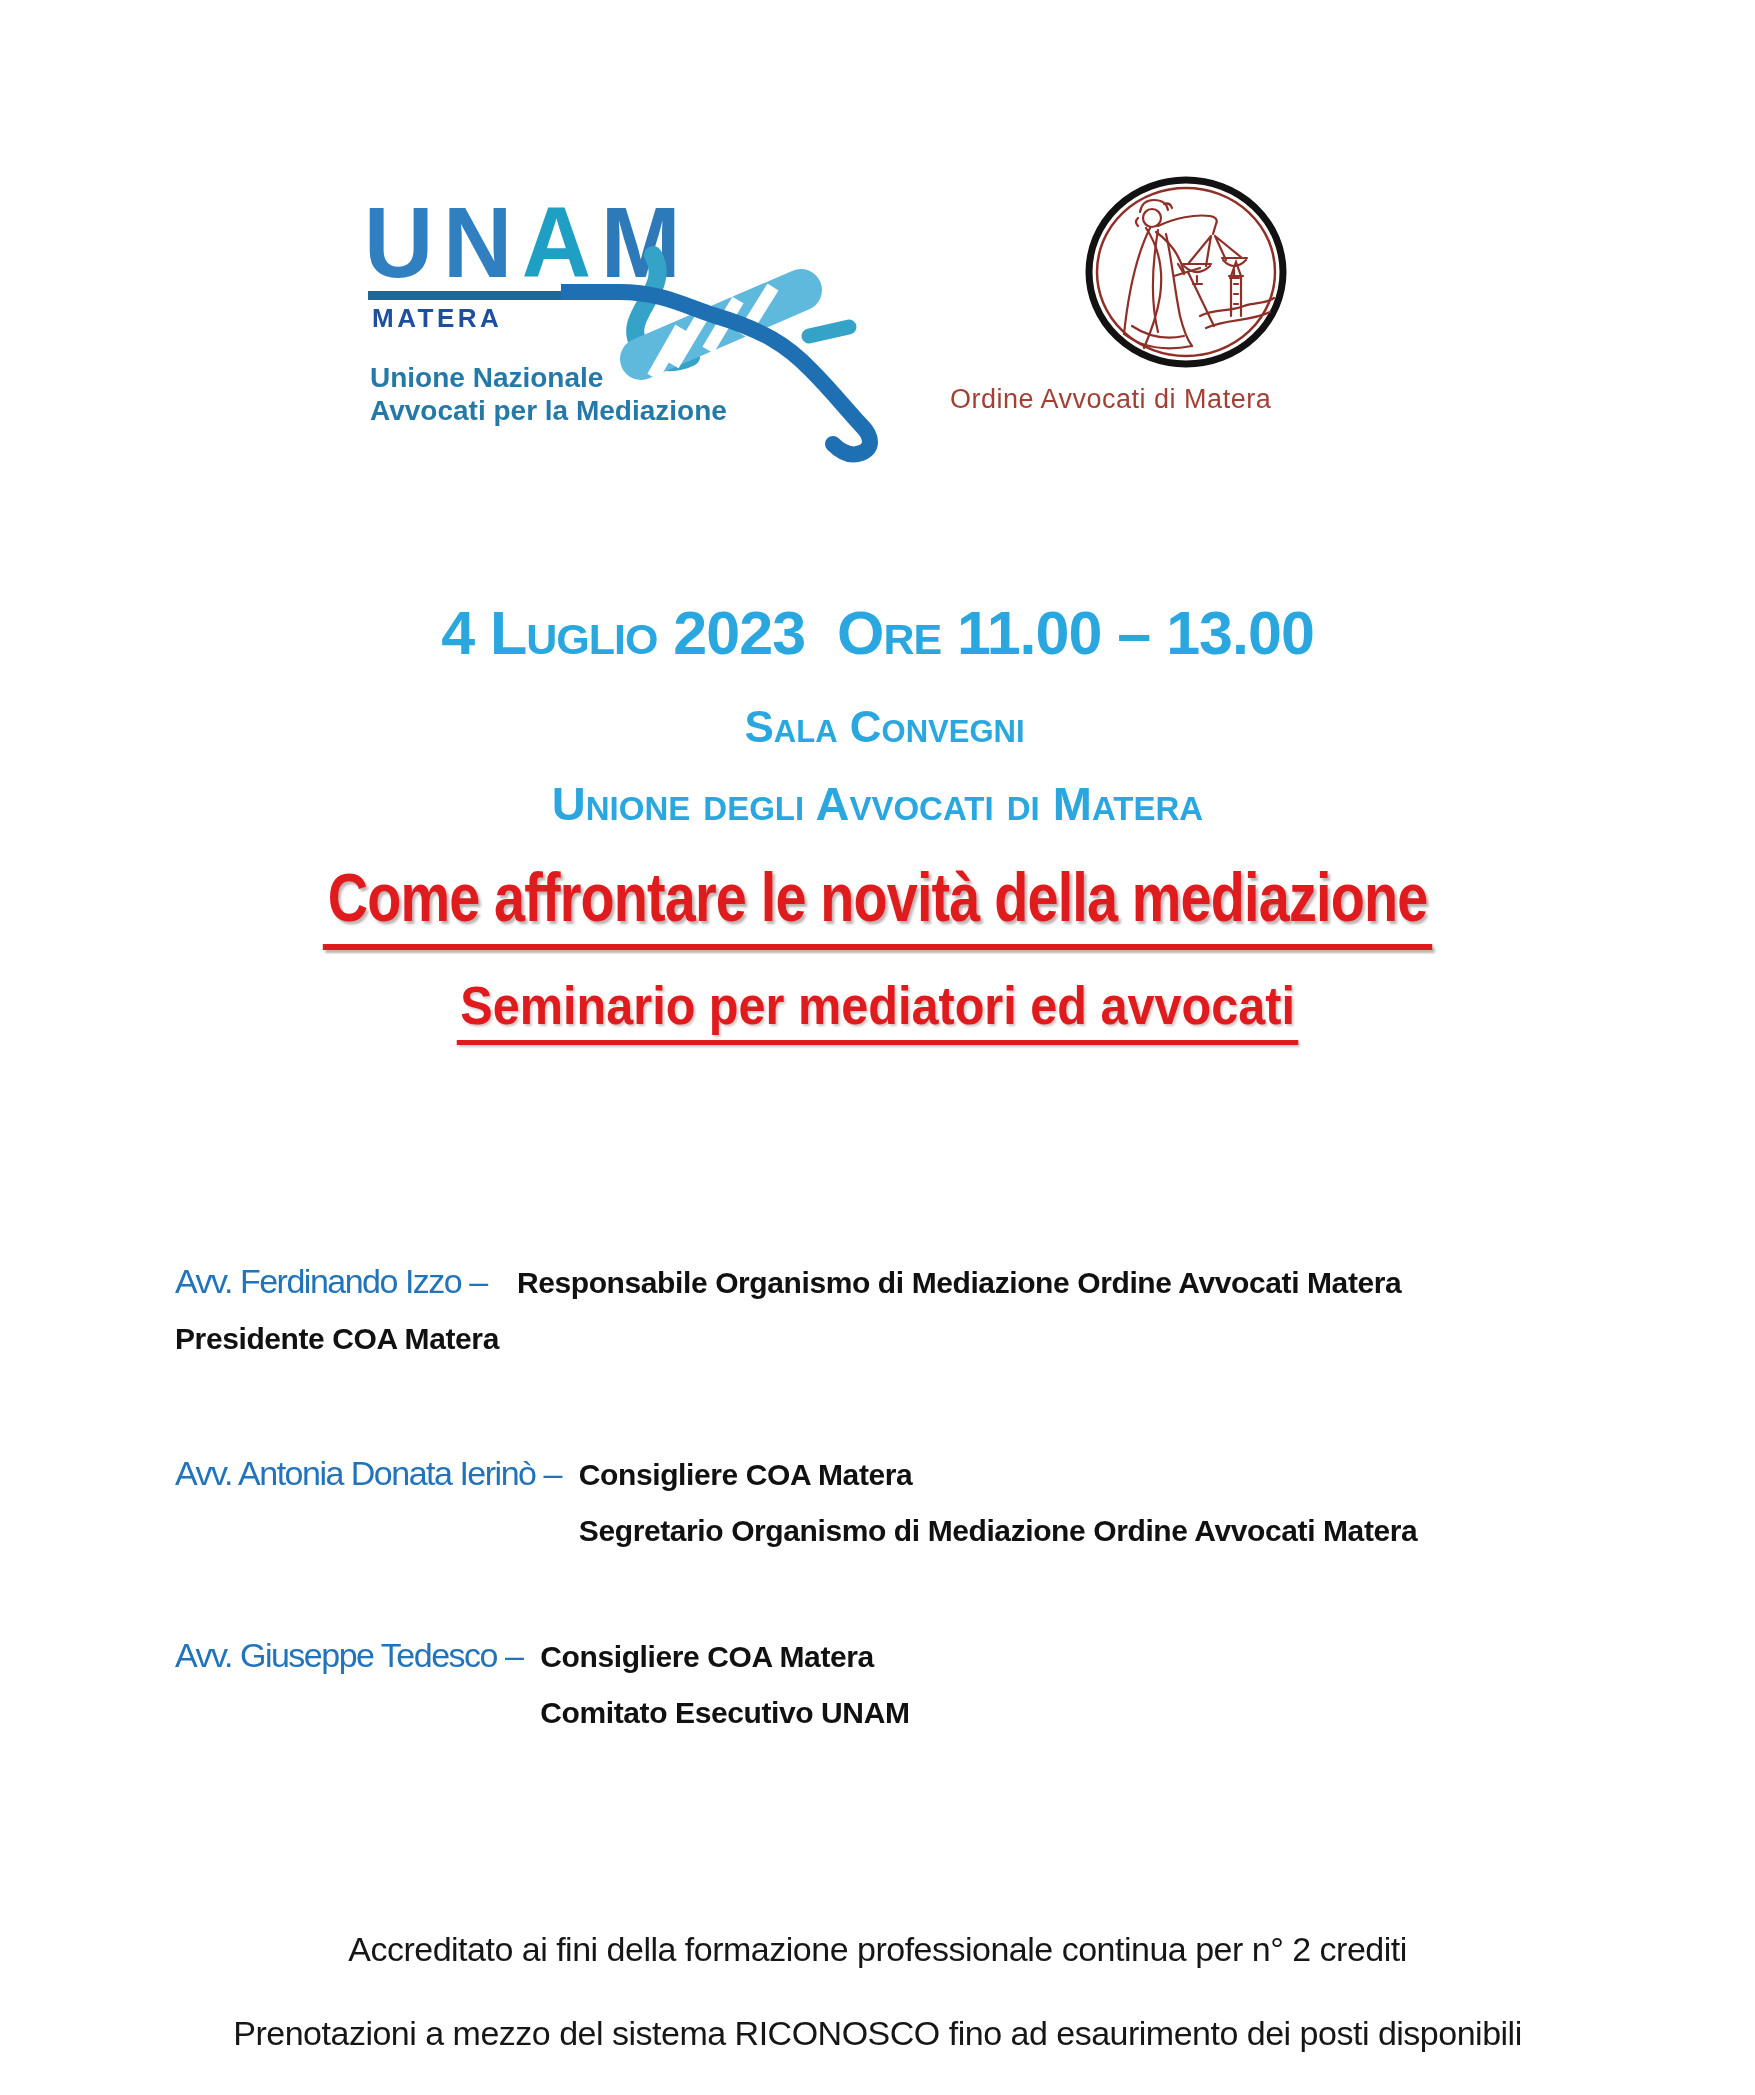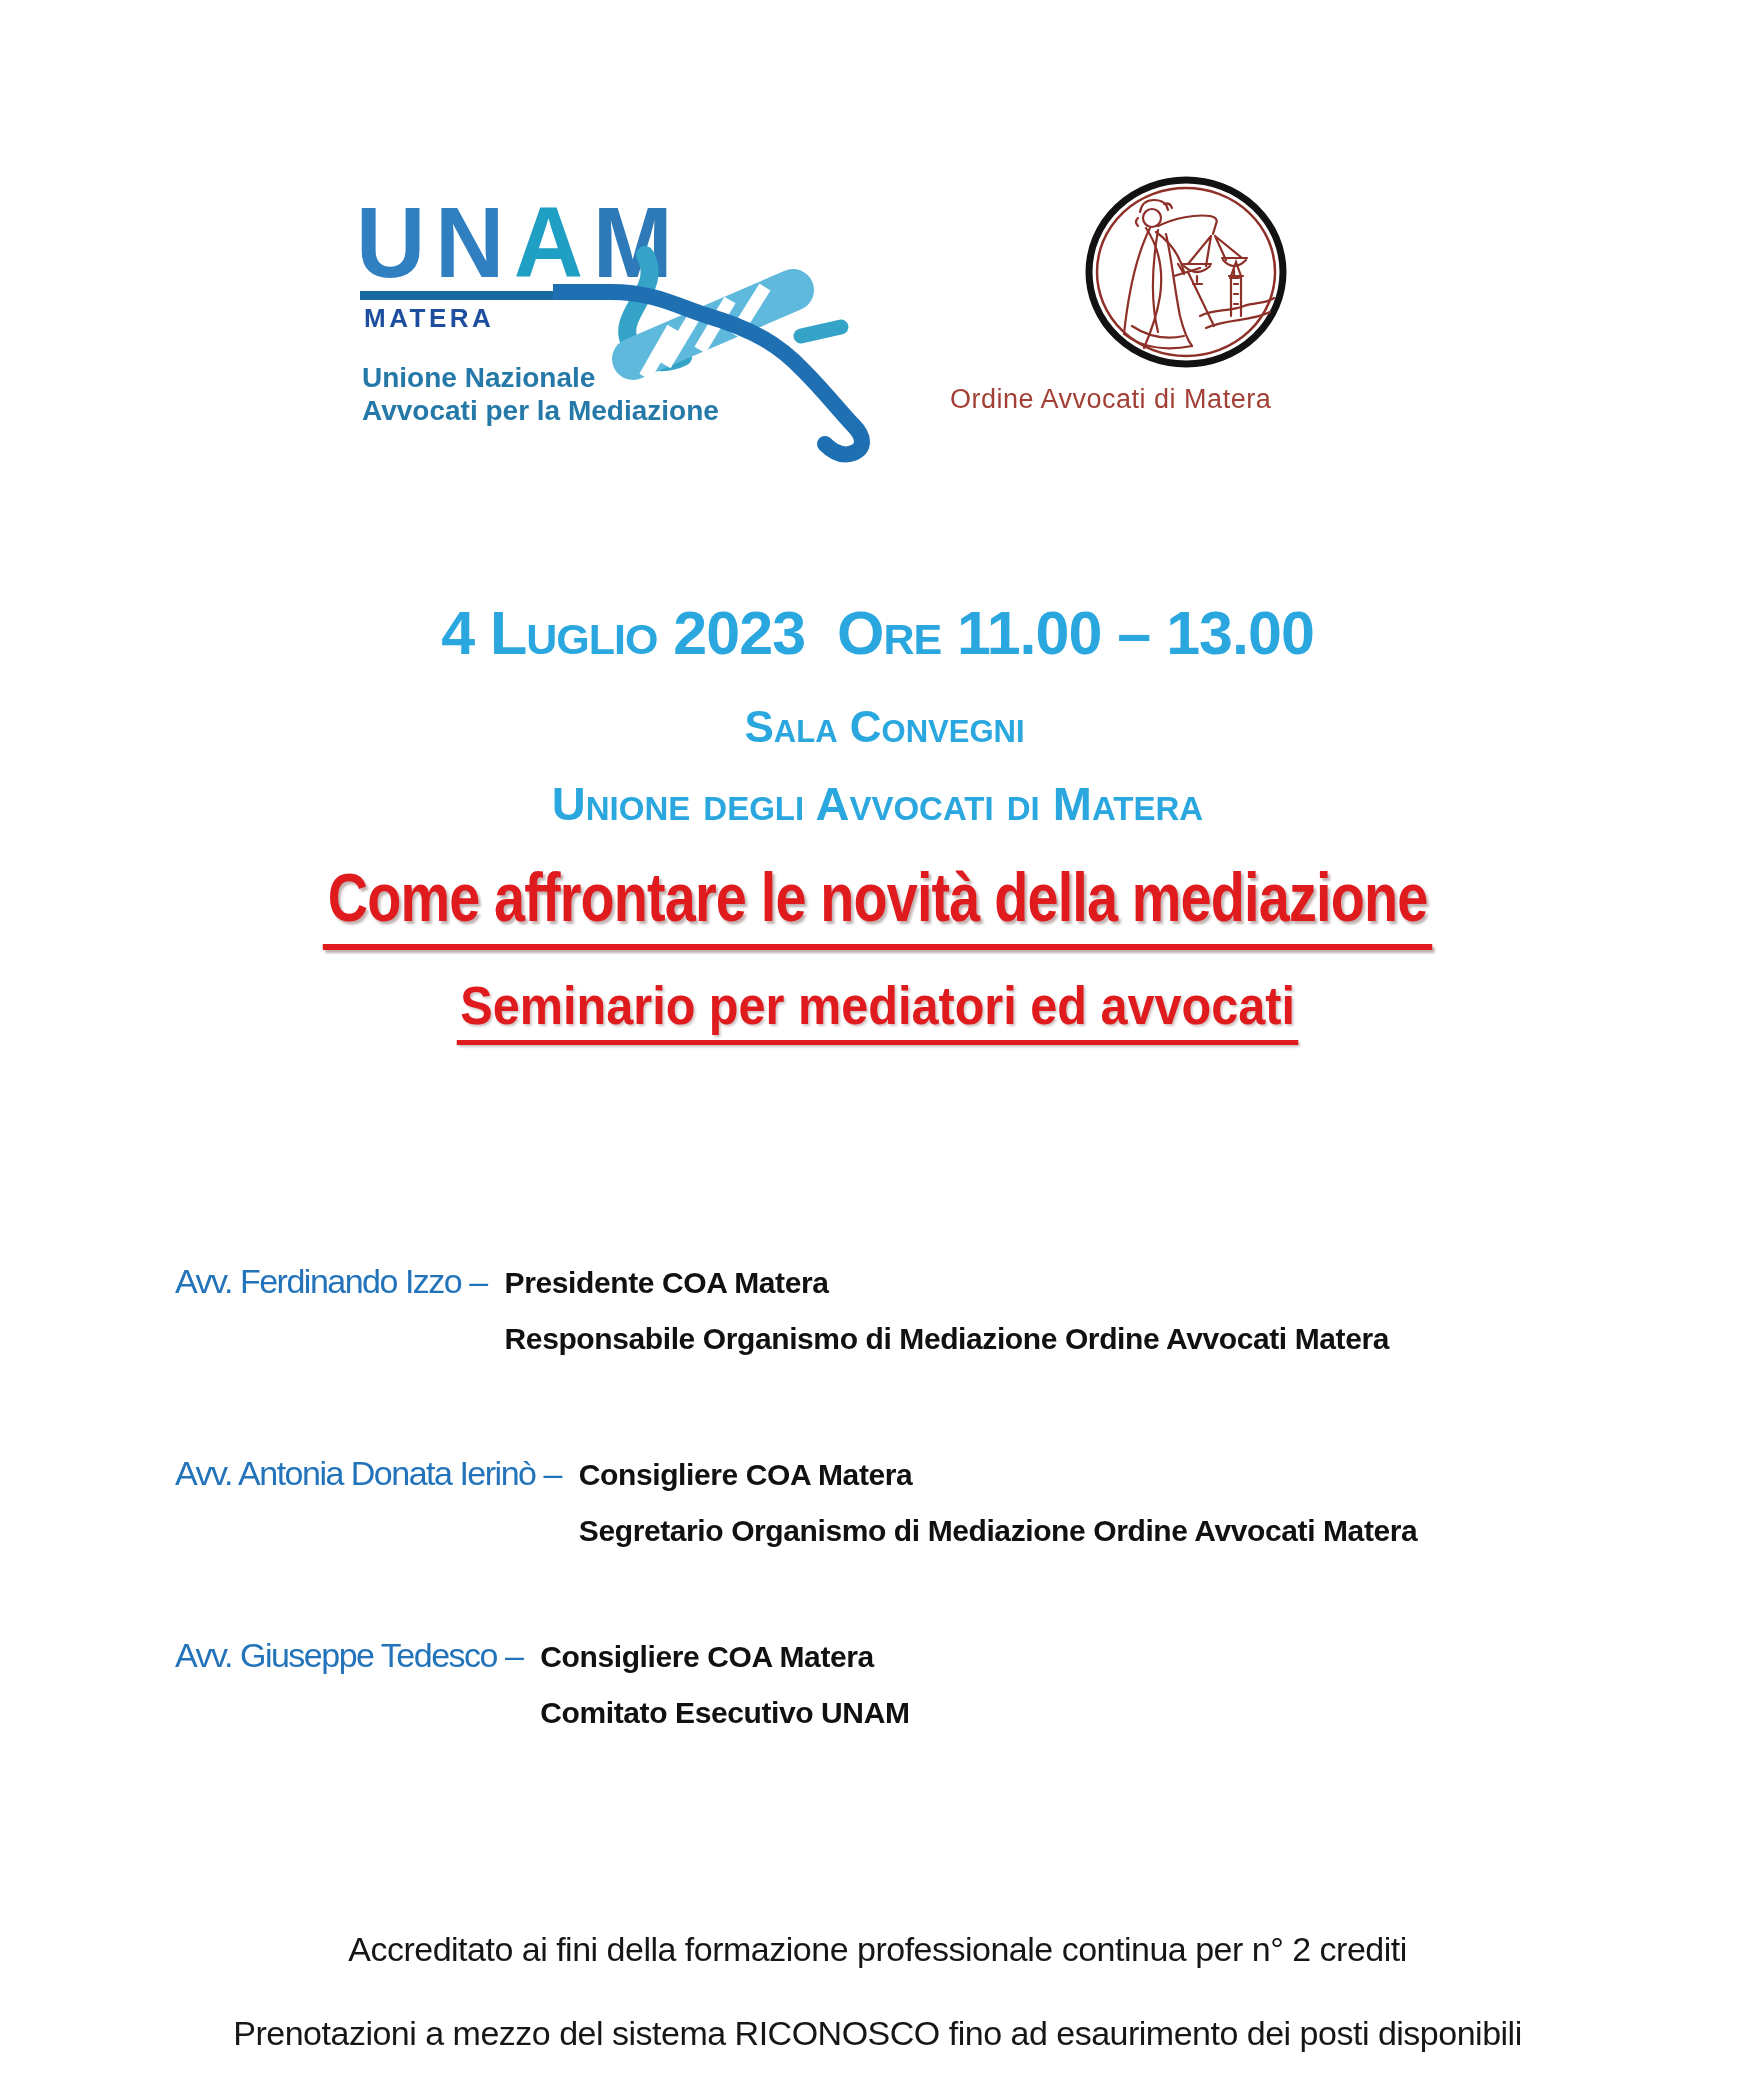--- a/index.html
+++ b/index.html
@@ -1,21 +1,21 @@
 <!DOCTYPE html>
 <html style="--accent-cyan: #2BA7DF; --name-blue: #2273B9; --title-red: #E01B1E; --caption-red: #A24036; --emblem-line-red: #8E3028; --unam-un-blue: #2F7FC1; --unam-a-teal: #1F9FC4; --unam-m-blue: #2E79B7; --matera-navy: #1D4F9E; --tagline-teal: #2579A9; --bar-blue: #1A6AA2; --helix-light: #5FB9DD; --helix-mid: #35A3C8; --helix-dark: #1F6FB3; --ink: #161616;"><head>
 <meta charset="utf-8">
 <style>
   html,body{margin:0;padding:0;background:#fff;}
   .page{
     position:relative;width:1755px;height:2095px;background:#fff;overflow:hidden;
     font-family:"Liberation Sans", sans-serif;color:#161616;
   }
   
-  .unam-logo{position:absolute;left:8px;top:0;width:900px;height:520px;}
+  .unam-logo{position:absolute;left:16px;top:0;width:900px;height:520px;}
   .unam-word{position:absolute;left:348px;top:192px;font-size:100px;font-weight:700;
     letter-spacing:10px;line-height:100px;transform:scaleX(.96);transform-origin:left top;white-space:nowrap;}
   .unam-letter:nth-of-type(1){color:var(--unam-un-blue);}
   .unam-letter:nth-of-type(2){color:var(--unam-un-blue);}
   .unam-letter:nth-of-type(3){color:var(--unam-a-teal);}
   .unam-letter:nth-of-type(4){color:var(--unam-m-blue);}
   .unam-bar{position:absolute;left:352px;top:291px;width:262px;height:9px;background:var(--bar-blue);}
   .unam-city{position:absolute;left:356px;top:303px;font-size:26px;font-weight:700;
     letter-spacing:3.5px;color:var(--matera-navy);}
   .unam-tagline{position:absolute;left:354px;top:352px;font-size:28px;font-weight:700;
@@ -124,22 +124,22 @@
 
   <div class="title-wrap">
     <span class="title-text">Come affrontare le novità della mediazione</span>
   </div>
   <div class="subtitle-wrap">
     <span class="subtitle-text">Seminario per mediatori ed avvocati</span>
   </div>
 
   <div class="speaker s1">
     <span class="sp-name">Avv. Ferdinando Izzo –</span>
+    <span class="sp-role sp-role2">Responsabile Organismo di Mediazione Ordine Avvocati Matera</span>
     <span class="sp-role">Presidente COA Matera</span>
-    <span class="sp-role sp-role2">Responsabile Organismo di Mediazione Ordine Avvocati Matera</span>
   </div>
 
   <div class="speaker s2">
     <span class="sp-name">Avv. Antonia Donata Ierinò –</span>
     <span class="sp-role">Consigliere COA Matera</span>
     <span class="sp-role sp-role2">Segretario Organismo di Mediazione Ordine Avvocati Matera</span>
   </div>
 
   <div class="speaker s3">
     <span class="sp-name">Avv. Giuseppe Tedesco –</span>

